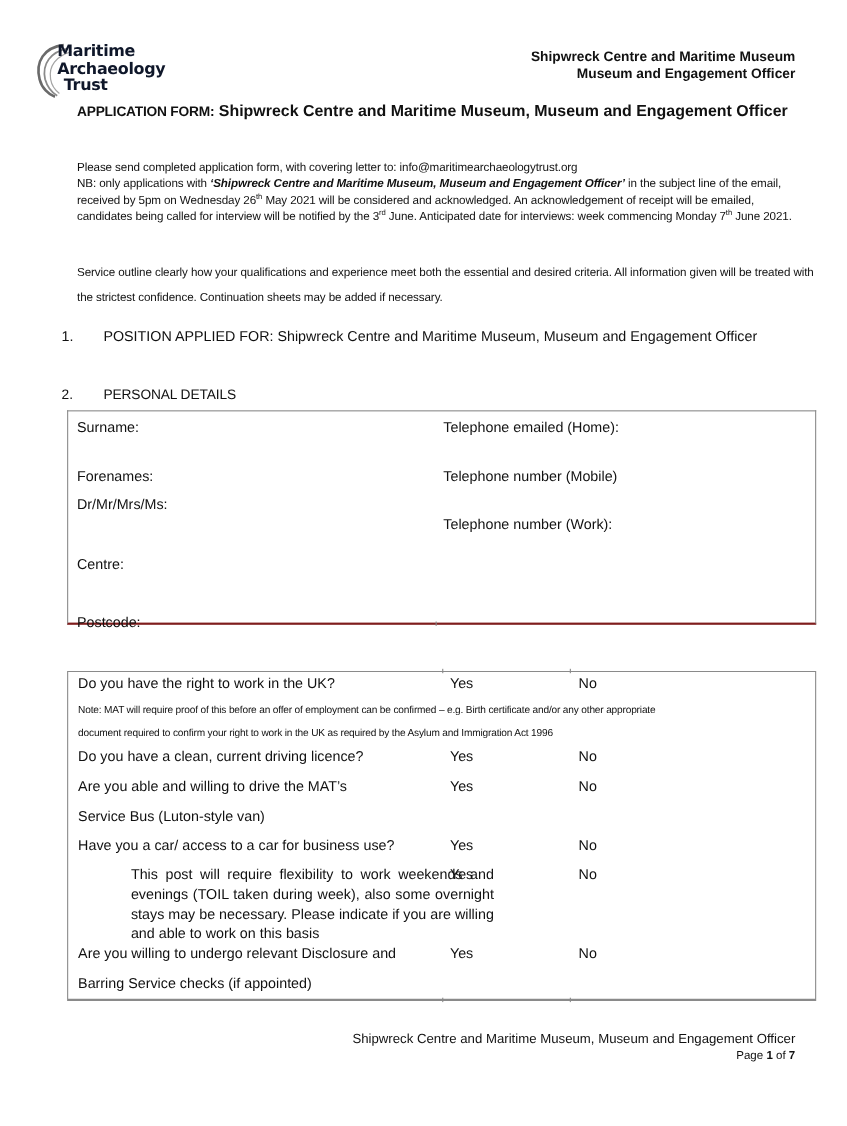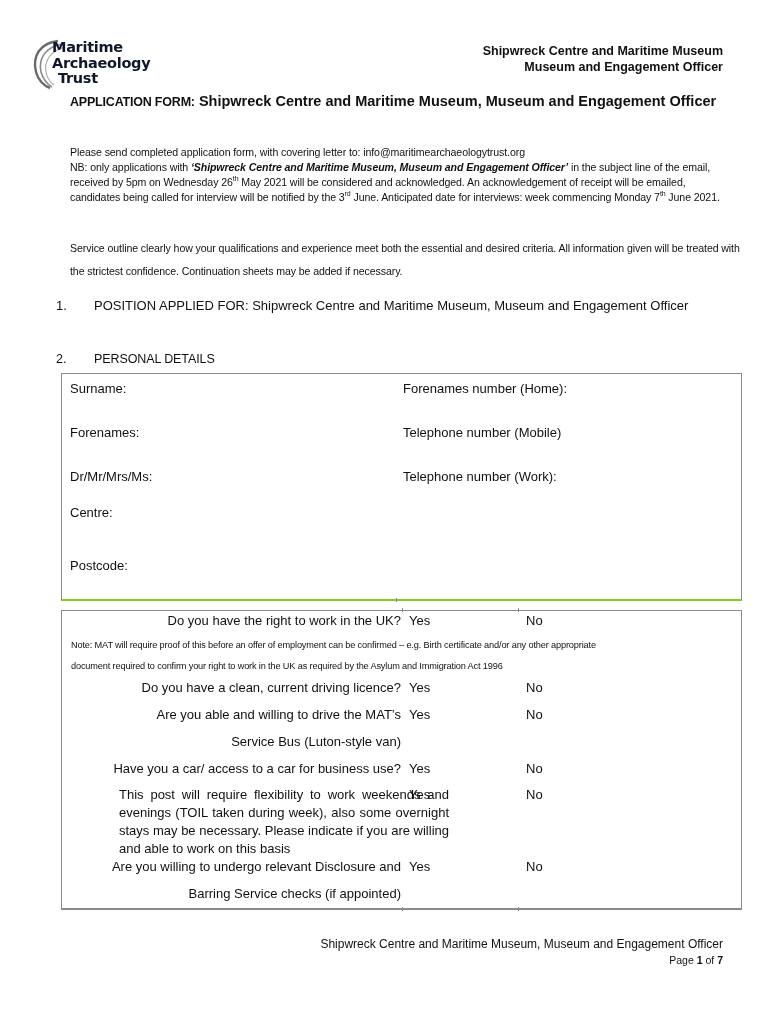--- a/index.html
+++ b/index.html
@@ -25,26 +25,26 @@
 
   .sec1 { left:56px; top:298px; width:680px; font-size:13px; line-height:16px; }
   .sec1 .num { position:absolute; left:0; top:0; }
   .sec1 .txt { padding-left:38px; }
   .sec2 { left:56px; top:352px; font-size:12.5px; }
   .sec2 .num { position:absolute; left:0; }
   .sec2 .txt { padding-left:38px; letter-spacing:-0.1px; }
 
   
   .tbl { border:1.5px solid #8a8a8a; box-sizing:border-box; }
-  .t1 { left:61px; top:373px; width:681px; height:228px; border-bottom:2px solid #84cc16; }
+  .t1 { left:61px; top:373px; width:681px; height:195px; border-bottom:2px solid #7f1d1d; }
   .t1 .cell { position:absolute; font-size:13px; color:#111; }
   .t1 .tick { position:absolute; left:334px; bottom:-3px; width:1px; height:4px; background:#8a8a8a; }
 
   .t2 { left:61px; top:610px; width:681px; height:300px; border-bottom:2px solid #8a8a8a; }
-  .t2 .q { position:absolute; left:9px; width:330px; font-size:13px; line-height:18px;text-align:right; }
+  .t2 .q { position:absolute; left:9px; width:330px; font-size:13px; line-height:18px; }
   .t2 .yes { position:absolute; left:347px; font-size:13px; line-height:18px;text-align:right; }
   .t2 .no { position:absolute; left:464px; font-size:13px; line-height:18px; }
   .t2 .note { position:absolute; left:9px; font-size:9.2px; line-height:12px; letter-spacing:-0.15px; width:670px; }
   .t2 .tick { position:absolute; bottom:-3px; width:1px; height:4px; background:#8a8a8a; }
   .t2 .tickt { position:absolute; top:-3px; width:1px; height:4px; background:#8a8a8a; }
 
   .footer { right:47px; top:936px; text-align:right; font-size:12px; line-height:16px; }
   .footer .page { font-size:10.5px; }
 </style>
 </head>
@@ -85,24 +85,24 @@
   <div class="txt">POSITION APPLIED FOR: Shipwreck Centre and Maritime Museum, Museum and Engagement Officer</div>
 </div>
 
 <div class="abs sec2">
   <span class="num">2.</span>
   <div class="txt">PERSONAL DETAILS</div>
 </div>
 
 <div class="abs tbl t1">
   <div class="cell" style="left:8px;top:7px;">Surname:</div>
-  <div class="cell" style="left:341px;top:7px;">Forenames number (Home):</div>
+  <div class="cell" style="left:341px;top:7px;">Telephone emailed (Home):</div>
   <div class="cell" style="left:8px;top:51px;">Forenames:</div>
   <div class="cell" style="left:341px;top:51px;">Telephone number (Mobile)</div>
-  <div class="cell" style="left:8px;top:95px;">Dr/Mr/Mrs/Ms:</div>
+  <div class="cell" style="left:8px;top:77px;">Dr/Mr/Mrs/Ms:</div>
   <div class="cell" style="left:341px;top:95px;">Telephone number (Work):</div>
   <div class="cell" style="left:8px;top:131px;">Centre:</div>
   <div class="cell" style="left:8px;top:184px;">Postcode:</div>
   <div class="tick"></div>
 </div>
 
 <div class="abs tbl t2">
   <div class="tickt" style="left:340px;"></div>
   <div class="tickt" style="left:456px;"></div>
 

